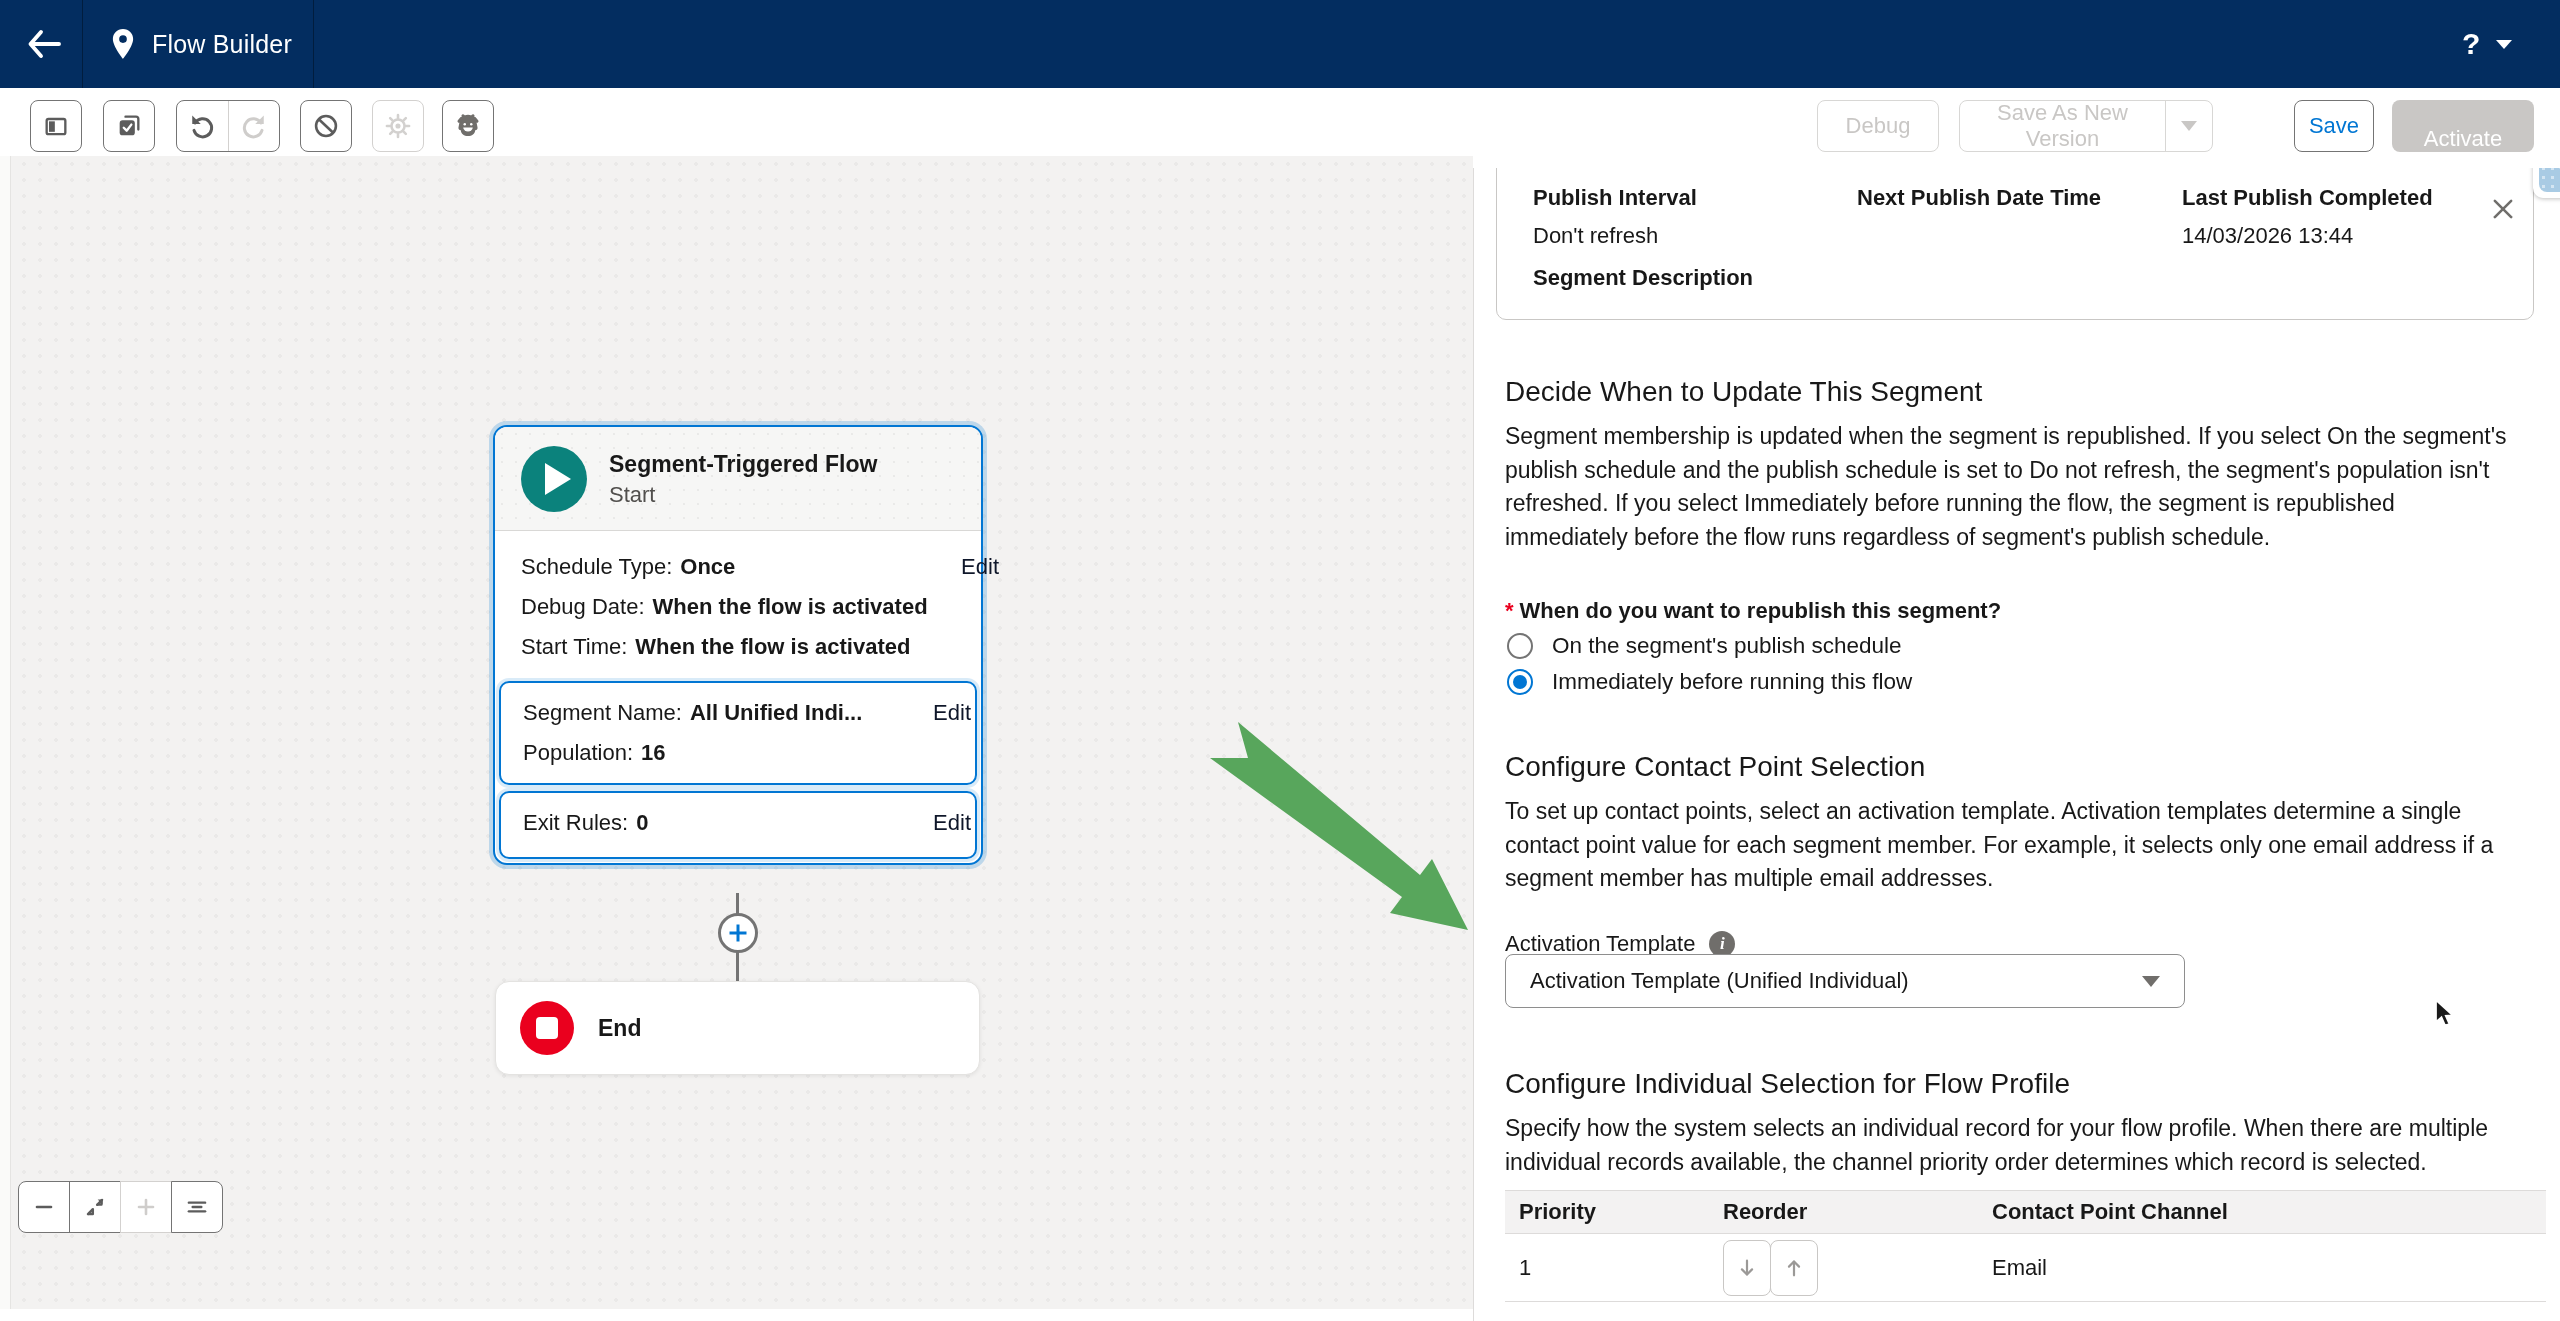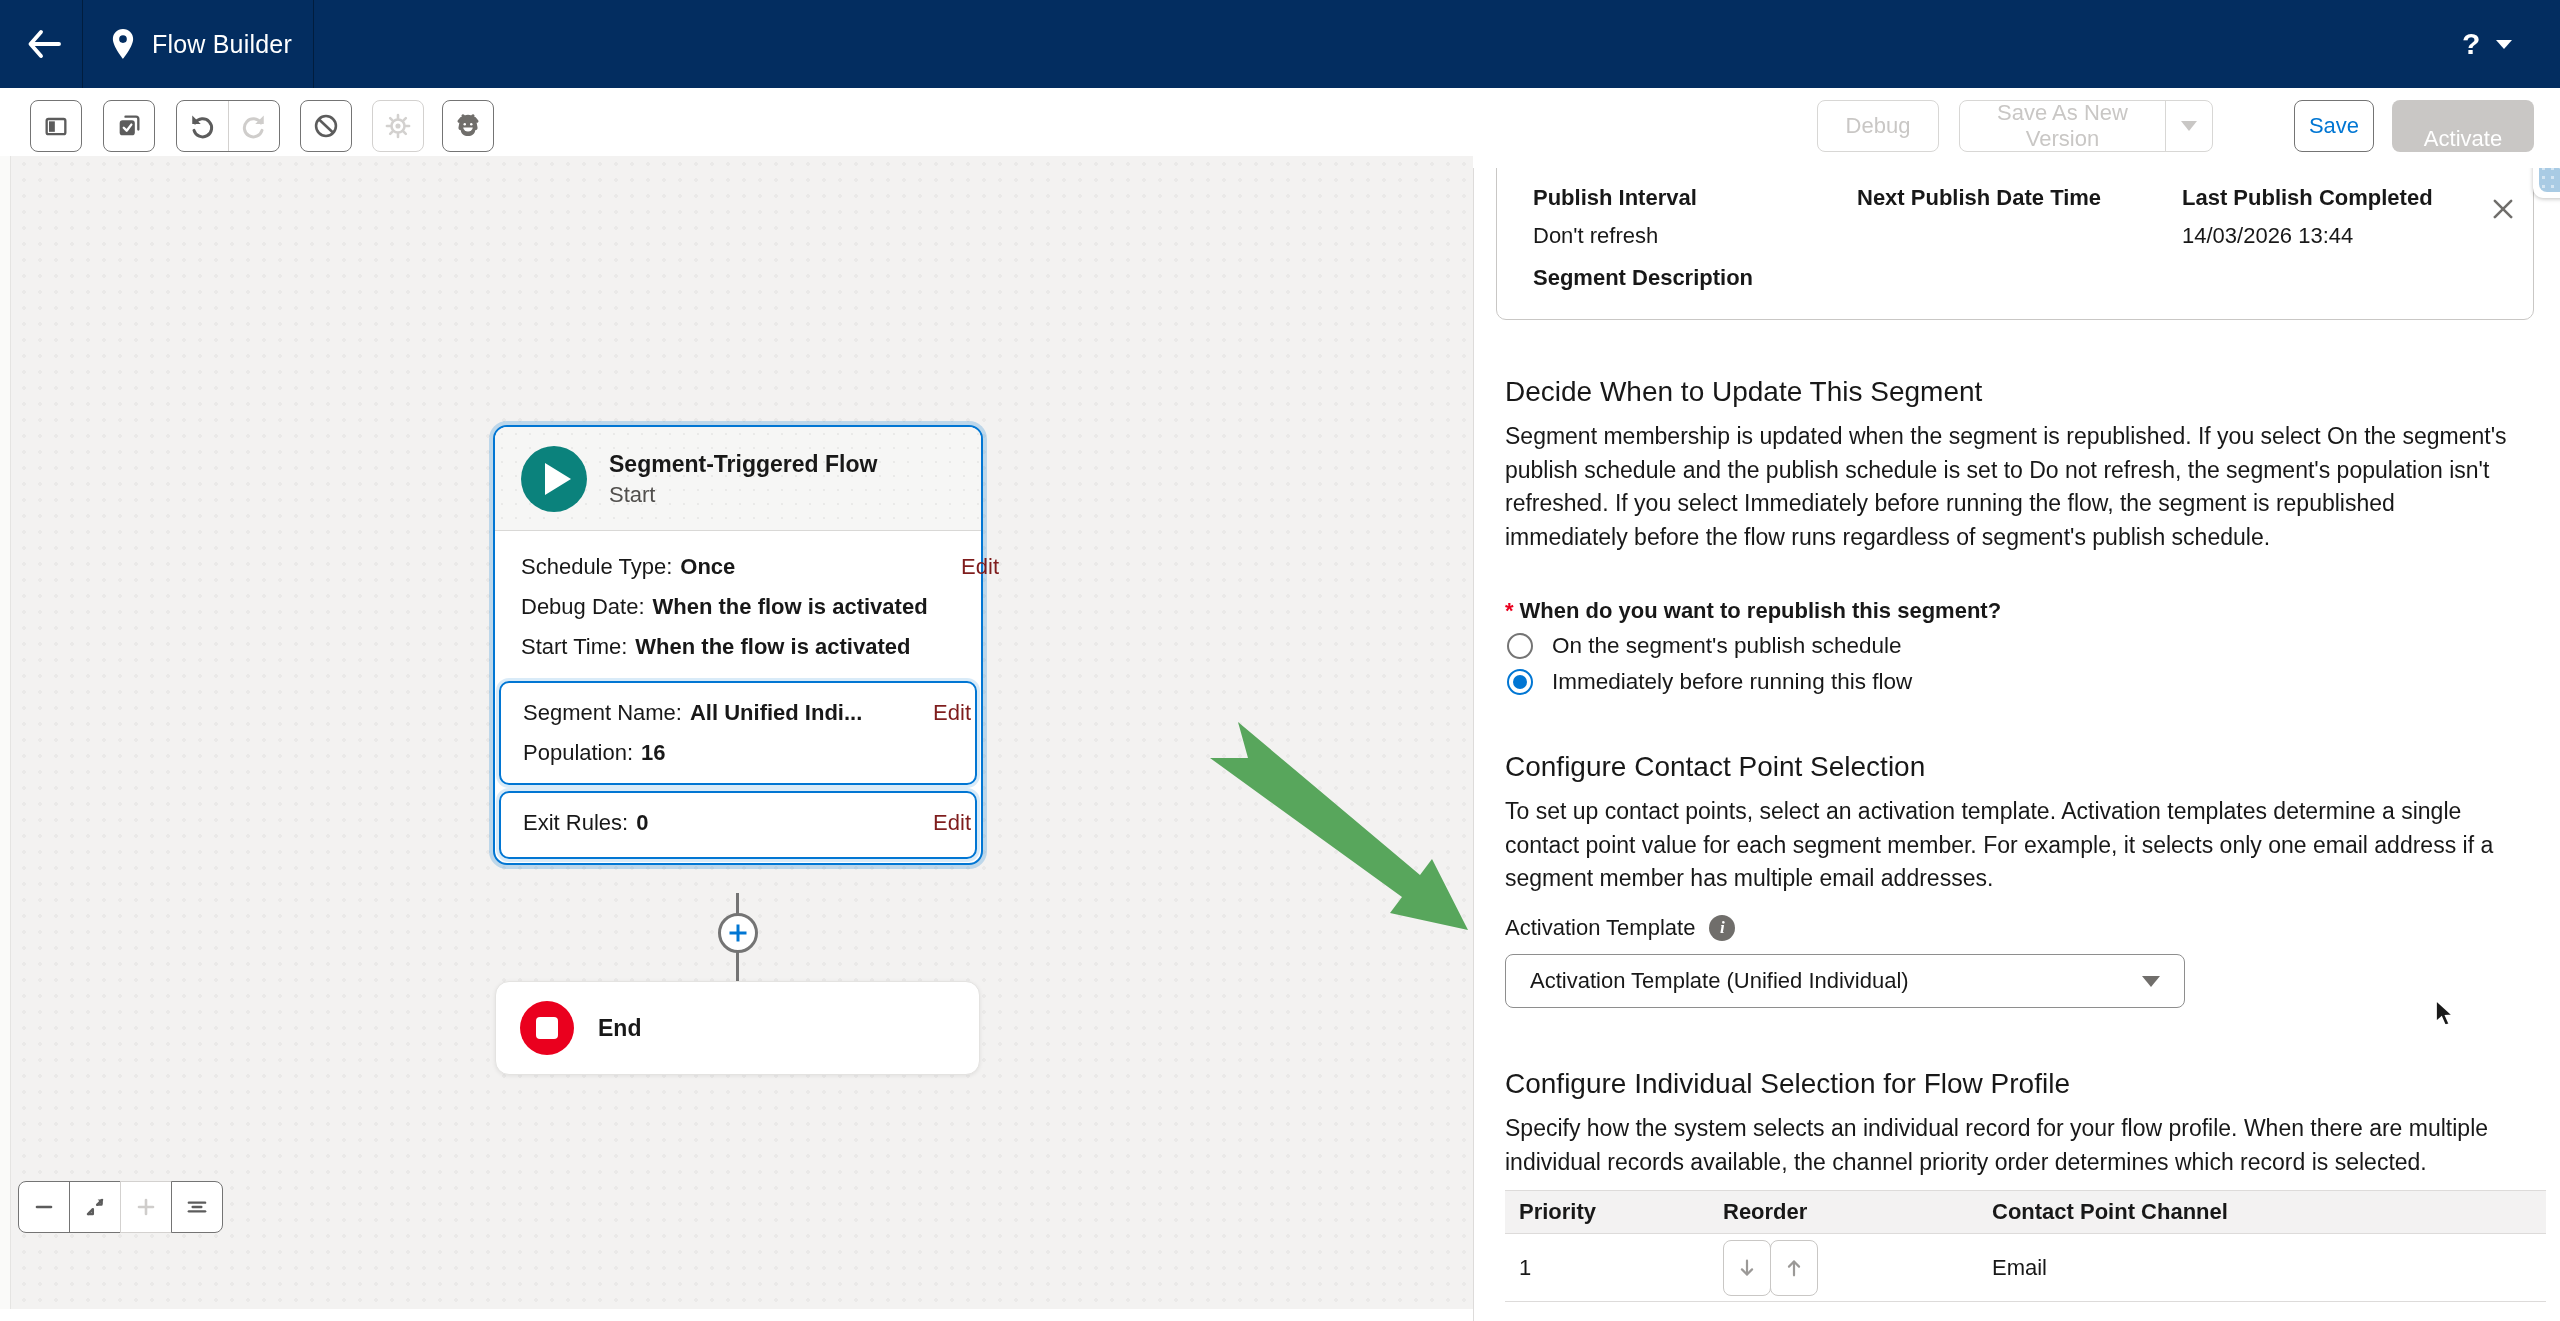--- a/index.html
+++ b/index.html
@@ -37,21 +37,21 @@
   .start-node{position:absolute;left:493px;top:269px;width:490px;box-sizing:border-box;background:#fff;border:2px solid #0176D3;border-radius:14px;box-shadow:0 0 0 4px rgba(1,118,211,0.22);}
   .node-head{height:104px;background:#F6F6F5;background-image:radial-gradient(circle,rgba(24,24,24,0.06) 1.5px,transparent 1.5px);background-size:14px 14px;border-radius:12px 12px 0 0;border-bottom:1px solid #D9D8D6;display:flex;align-items:center;padding:0 26px;box-sizing:border-box;}
   .play-circle{width:66px;height:66px;border-radius:50%;background:#0B827C;display:flex;align-items:center;justify-content:center;flex:0 0 auto;}
   .play-tri{width:0;height:0;border-top:16px solid transparent;border-bottom:16px solid transparent;border-left:26px solid #fff;margin-left:7px;}
   .node-head-text{margin-left:22px;}
   .node-title{font-size:23px;font-weight:700;line-height:31px;}
   .node-sub{font-size:22px;color:#514F4D;line-height:29px;}
   .node-section{padding:16px 26px 14px 26px;}
   .nrow{position:relative;font-size:22px;line-height:40px;white-space:nowrap;padding-right:70px;}
   .nrow .nval{font-weight:700;margin-left:8px;}
-  .edit-link{position:absolute;right:-44px;top:0;color:#7f1d1d;cursor:pointer;}
+  .edit-link{position:absolute;right:-44px;top:0;color:#0f172a;cursor:pointer;}
   .subbox{margin:0 4px 6px 4px;box-sizing:border-box;border:2px solid #0176D3;border-radius:10px;box-shadow:0 0 0 3px rgba(1,118,211,0.15);padding:10px 22px;}
   .subbox.exit{margin-bottom:4px;padding:10px 22px 14px 22px;}
 
   
   .connector-line{position:absolute;left:736px;top:737px;width:3px;height:90px;background:#747474;}
   .plus-circle{position:absolute;left:718px;top:757px;width:40px;height:40px;box-sizing:border-box;border:3px solid #747474;border-radius:50%;background:#fff;display:flex;align-items:center;justify-content:center;}
 
   
   .end-node{position:absolute;left:495px;top:825px;width:485px;height:94px;box-sizing:border-box;background:#fff;border:1px solid #E4E3E1;border-radius:14px;box-shadow:0 1px 4px rgba(0,0,0,0.08);display:flex;align-items:center;padding:0 24px;}
   .end-circle{width:54px;height:54px;border-radius:50%;background:#EA001E;display:flex;align-items:center;justify-content:center;}
@@ -81,21 +81,21 @@
   .collapse-tri{width:0;height:0;border-top:11px solid transparent;border-bottom:11px solid transparent;border-right:14px solid #F4F8FB;}
 
   .sec-heading{position:absolute;left:31px;font-size:28px;font-weight:400;color:#181818;}
   .sec-body{position:absolute;left:31px;width:1012px;font-size:23px;line-height:33.5px;color:#181818;}
   .question{position:absolute;left:31px;font-size:22px;font-weight:700;}
   .req{color:#EA001E;margin-right:6px;font-weight:700;}
   .radio-row{position:absolute;left:33px;display:flex;align-items:center;gap:19px;font-size:22.5px;}
   .radio{width:26px;height:26px;box-sizing:border-box;border:2px solid #747474;border-radius:50%;background:#fff;flex:0 0 auto;}
   .radio.selected{border-color:#0176D3;display:flex;align-items:center;justify-content:center;}
   .radio.selected::after{content:"";width:14px;height:14px;border-radius:50%;background:#0176D3;}
-  .field-label{position:absolute;left:31px;display:flex;align-items:center;gap:14px;font-size:22px;color:#181818;}
+  .field-label{position:absolute;left:31px;display:flex;align-items:center;gap:14px;font-size:22px;color:#181818;margin-top:16px;}
   .info-icon{width:26px;height:26px;border-radius:50%;background:#706E6B;color:#fff;font-size:17px;font-weight:700;font-family:"Liberation Serif","DejaVu Serif",serif;display:flex;align-items:center;justify-content:center;font-style:italic;}
   .dropdown{position:absolute;left:31px;width:680px;height:54px;box-sizing:border-box;border:1px solid #8E8E8E;border-radius:8px;background:#fff;display:flex;align-items:center;padding:0 24px;font-size:22px;justify-content:space-between;cursor:pointer;}
   .dd-caret{width:0;height:0;border-left:9px solid transparent;border-right:9px solid transparent;border-top:11px solid #706E6B;}
 
   .ptable{position:absolute;left:31px;width:1041px;}
   .thead{display:flex;height:42px;align-items:center;background:#F3F2F2;border-top:1px solid #DDDBDA;border-bottom:1px solid #DDDBDA;font-size:22px;font-weight:700;}
   .trow{display:flex;height:67px;align-items:center;border-bottom:1px solid #DDDBDA;font-size:22px;}
   .col-p{width:218px;padding-left:14px;box-sizing:border-box;}
   .col-r{width:269px;}
   .col-c{flex:1;}

